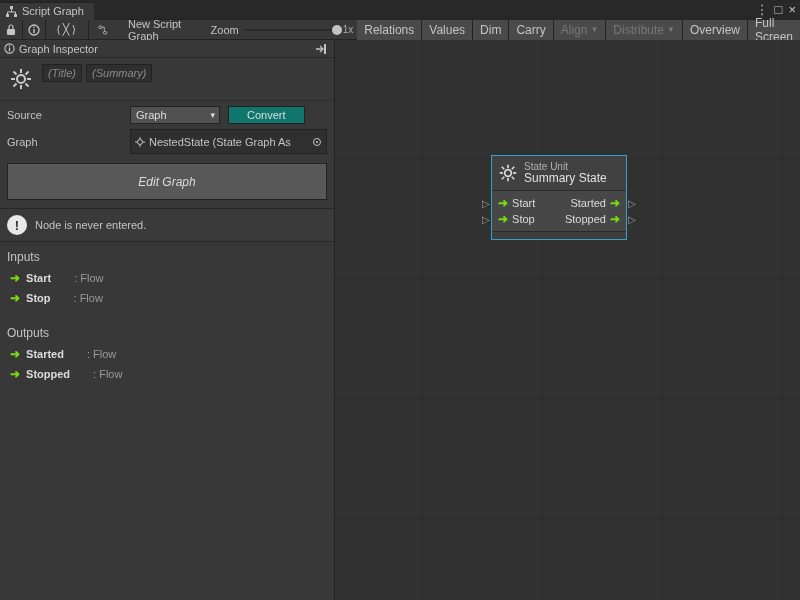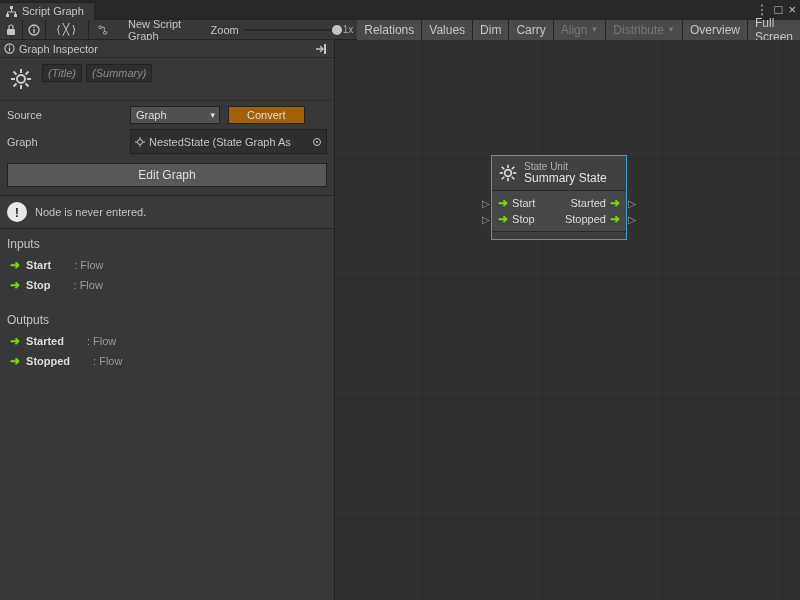--- a/index.html
+++ b/index.html
@@ -51,24 +51,24 @@
   .sb-header .flex { flex:1; }
   .collapse-icon { width:16px; height:14px; display:flex; align-items:center; justify-content:center; }
   .title-sum { display:flex; padding:6px; gap:6px; border-bottom:1px solid #2e2e2e; }
   .gear-big { width:30px; height:30px; display:flex; align-items:center; justify-content:center; }
   .ts-fields { flex:1; display:flex; flex-direction:row; gap:4px; }
   .field-box { height:18px; background:#2f2f2f; border:1px solid #222; color:#8a8a8a; padding:0 5px; display:flex; align-items:center; font-style:italic; }
   .src-row { display:flex; align-items:center; padding:5px 7px; gap:8px; }
   .src-row label { width:115px; color:#c4c4c4; }
   .dropdown { flex:1; height:18px; background:#515151; border:1px solid #222; display:flex; align-items:center; padding:0 5px; color:#ddd; position:relative; }
   .dropdown::after { content:"▾"; position:absolute; right:4px; font-size:9px; }
-  .btn { height:18px; background:#a16207; border:1px solid #222; color:#ddd; display:flex; align-items:center; justify-content:center; padding:0 18px; }
+  .btn { height:18px; background:#0f766e; border:1px solid #222; color:#ddd; display:flex; align-items:center; justify-content:center; padding:0 18px; }
   .objfield { flex:1; height:25px; background:#2f2f2f; border:1px solid #222; color:#c4c4c4; padding:0 4px; display:flex; align-items:center; gap:4px; position:relative; }
   .objfield .pick { position:absolute; right:4px; }
-  .editgraph { margin:4px 7px 8px 7px; height:24px; background:#585858; border:1px solid #222; display:flex; align-items:center; justify-content:center; color:#ddd; font-size:12px; }
+  .editgraph { margin:4px 7px 8px 7px; height:37px; background:#585858; border:1px solid #222; display:flex; align-items:center; justify-content:center; color:#ddd; font-size:12px;font-style:italic; }
   .warning-row { display:flex; align-items:center; gap:8px; padding:6px 7px; background:#3a3a3a; border-top:1px solid #272727; border-bottom:1px solid #272727; }
   .warn-badge { width:20px; height:20px; border-radius:50%; background:#e8e8e8; display:flex; align-items:center; justify-content:center; color:#333; font-weight:bold; font-size:13px; }
   .section-hdr { padding:8px 7px 4px; color:#c4c4c4; font-size:12px; }
   .port-row { display:flex; align-items:center; gap:6px; padding:3px 10px; }
   .arrow-g { color:#79d70f; font-weight:bold; font-size:12px; }
   .port-name { font-weight:bold; color:#dcdcdc; }
   .port-type { color:#9a9a9a;margin-left:17px; }
   
   .canvas { flex:1; position:relative; background:#313131; overflow:hidden; }
   .grid { position:absolute; inset:0;

